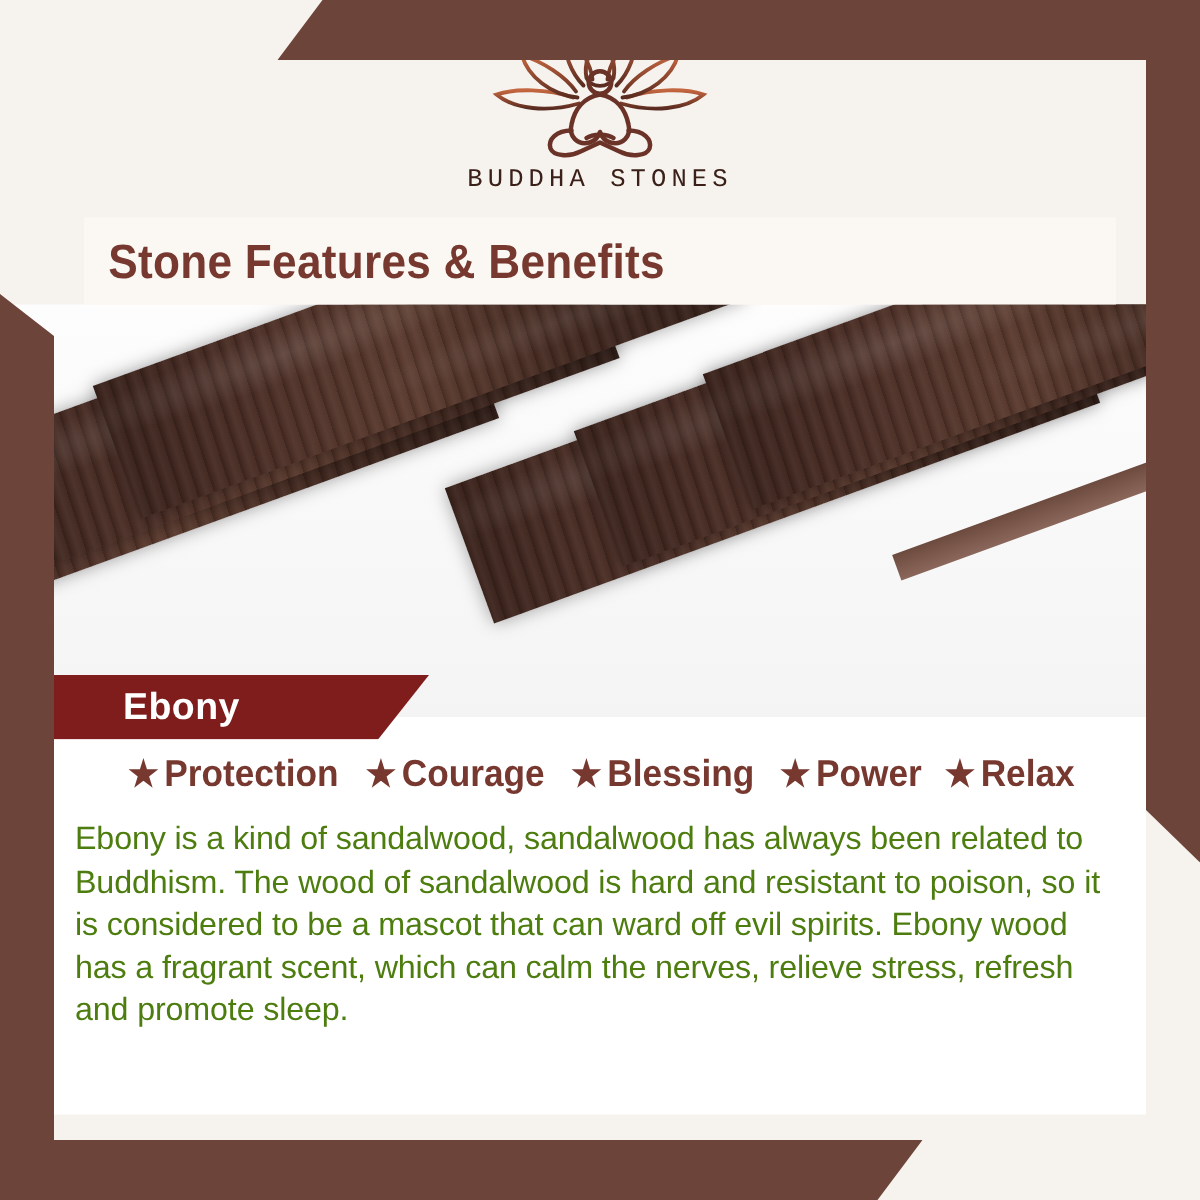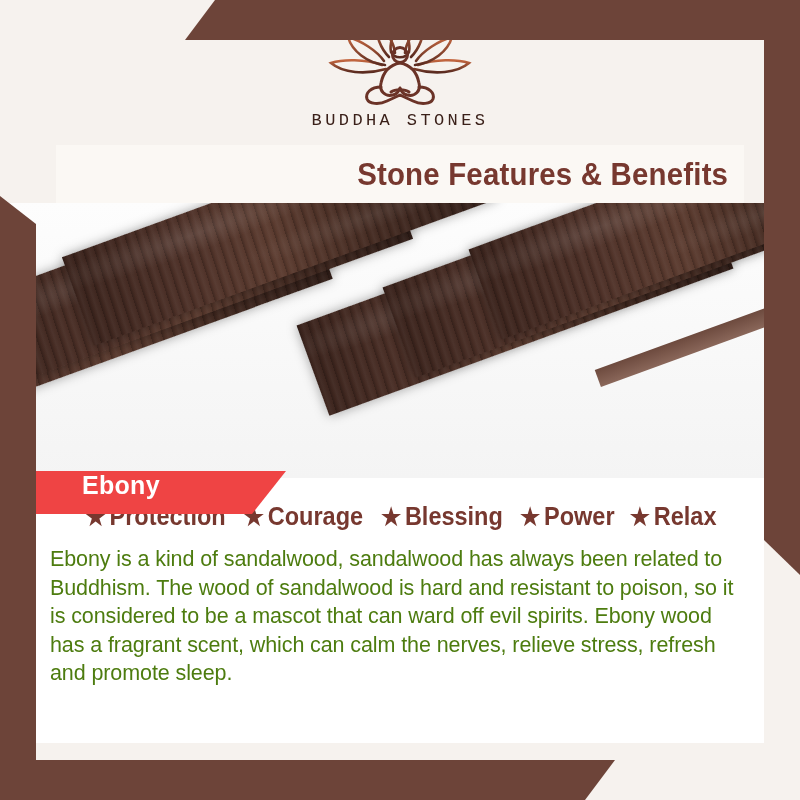--- a/index.html
+++ b/index.html
@@ -51,21 +51,21 @@
     letter-spacing:3.4px;
     color:#3a2019;
   }
 
   
   .title-band {
     position:relative; z-index:3;
     margin:0 56px;
     height:58px;
     background:#fbf8f4;
-    display:flex; align-items:center; justify-content:flex-end;
+    display:flex; align-items:center; justify-content:flex-start;
   }
   .title-text {
     font-family:"Liberation Sans Narrow","Liberation Sans", sans-serif;
     font-weight:bold;
     font-size:32px;
     color:#77382f;
     letter-spacing:.2px;
     transform:scaleX(.92);
   }
 
@@ -97,25 +97,25 @@
   }
   .edge {
     position:absolute;
     transform:rotate(-20deg);
     background:linear-gradient(#6d4a3e,#8a675a);
   }
 
   
   .namebar {
     position:absolute; z-index:4;
-    left:18px; top:471px;
+    left:18px; top:450px;
     width:268px; height:43px;
-    background:#ef4444;
+    background:#7f1d1d;
     clip-path: polygon(0 0, 268px 0, 234px 43px, 0 43px);
-    display:flex; align-items:flex-start;
+    display:flex; align-items:center;
   }
   .namebar-text {
     margin-left:64px;
     color:#ffffff;
     font-size:25px;
     font-weight:bold;
     letter-spacing:.3px;
   }
 
   

